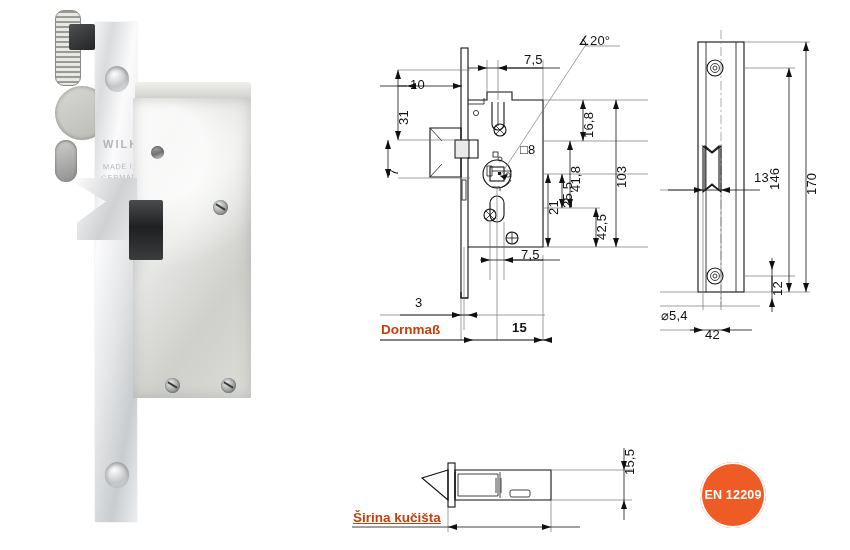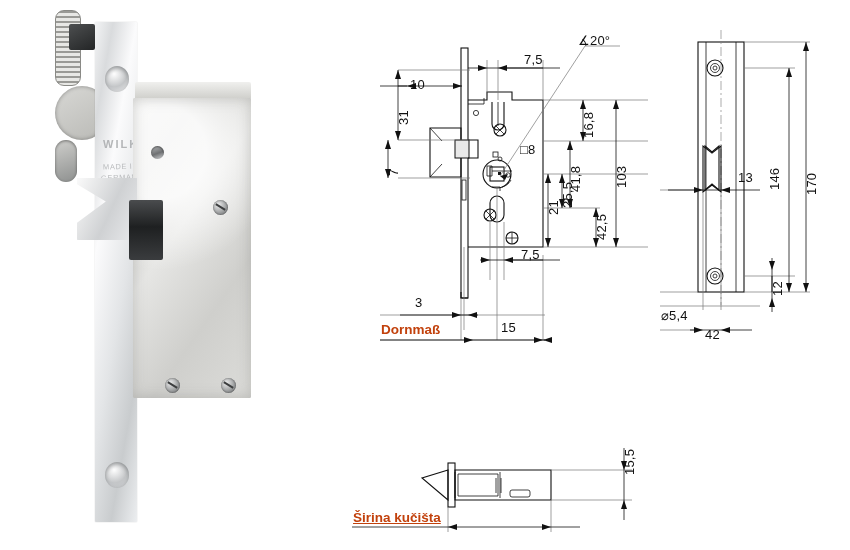--- a/index.html
+++ b/index.html
@@ -233,21 +233,21 @@
     <path class="stroke-thin" d="M380 340 L545 340"></path>
     <path class="arrowhead" d="M464 340 l-9 -3 l0 6 Z" transform="translate(9,0)"></path>
     <path class="arrowhead" d="M543 340 l-9 -3 l0 6 Z"></path>
     <path class="arrowhead" d="M543 340 l9 -3 l0 6 Z"></path>
   </svg>
 
   <span class="dim" style="left:398px;top:77px;margin-left:12px;">10</span>
   <span class="dim" style="left:524px;top:52px;">7,5</span>
   <span class="dim" style="left:521px;top:247px;">7,5</span>
   <span class="dim" style="left:415px;top:295px;">3</span>
-  <span class="dim" style="left:501px;top:320px;">15</span>
+  <span class="dim" style="left:512px;top:320px;font-weight:bold;">15</span>
   <span class="dim v" style="left:396px;top:125px;">31</span>
   <span class="dim v" style="left:386px;top:176px;">7</span>
   <span class="dim v" style="left:581px;top:138px;">16,8</span>
   <span class="dim v" style="left:568px;top:192px;">41,8</span>
   <span class="dim v" style="left:546px;top:215px;">21</span>
   <span class="dim v" style="left:560px;top:208px;">25,5</span>
   <span class="dim v" style="left:594px;top:240px;">42,5</span>
   <span class="dim v" style="left:614px;top:188px;">103</span>
   <span class="dim" style="left:520px;top:142px;font-size:13px;">□8</span>
   <span class="dim" style="left:578px;top:33px;font-size:13px;">∡</span>
@@ -300,21 +300,21 @@
     <path class="arrowhead" d="M772 292 l-3 9 l6 0 Z" transform="translate(0,6)"></path>
     <path class="stroke-thin" d="M772 258 L772 312"></path>
 
     <path class="stroke-thin" d="M690 330 L752 330"></path>
     <path class="arrowhead" d="M703 330 l-9 -3 l0 6 Z"></path>
     <path class="arrowhead" d="M721 330 l9 -3 l0 6 Z"></path>
 
     <path class="stroke-ext" d="M660 306 L760 306"></path>
   </svg>
 
-  <span class="dim" style="left:738px;top:170px;">13</span>
+  <span class="dim" style="left:738px;top:170px;padding-left:16px;">13</span>
   <span class="dim" style="left:705px;top:327px;">42</span>
   <span class="dim v" style="left:767px;top:190px;">146</span>
   <span class="dim v" style="left:804px;top:195px;">170</span>
   <span class="dim v" style="left:770px;top:296px;">12</span>
   <span class="dim" style="left:661px;top:308px;">⌀5,4</span>
 
   <svg width="850" height="550">
 
     <rect class="stroke" x="448" y="463" width="7" height="44"></rect>
 
@@ -337,14 +337,17 @@
     <path class="arrowhead" d="M624 500 l-3 9 l6 0 Z"></path>
 
     <path class="stroke-thin" d="M352 527 L580 527"></path>
     <path class="arrowhead" d="M448 527 l9 -3 l0 6 Z"></path>
     <path class="arrowhead" d="M551 527 l-9 -3 l0 6 Z"></path>
   </svg>
 
   <span class="dim v" style="left:622px;top:475px;">15,5</span>
   <span class="lbl" style="left:353px;top:510px;text-decoration:underline;text-align:center;">Širina kučišta</span>
 
+  <div class="en-badge">
+    <span>EN 12209</span>
+  </div>
 
 </div>
 
 </body></html>

